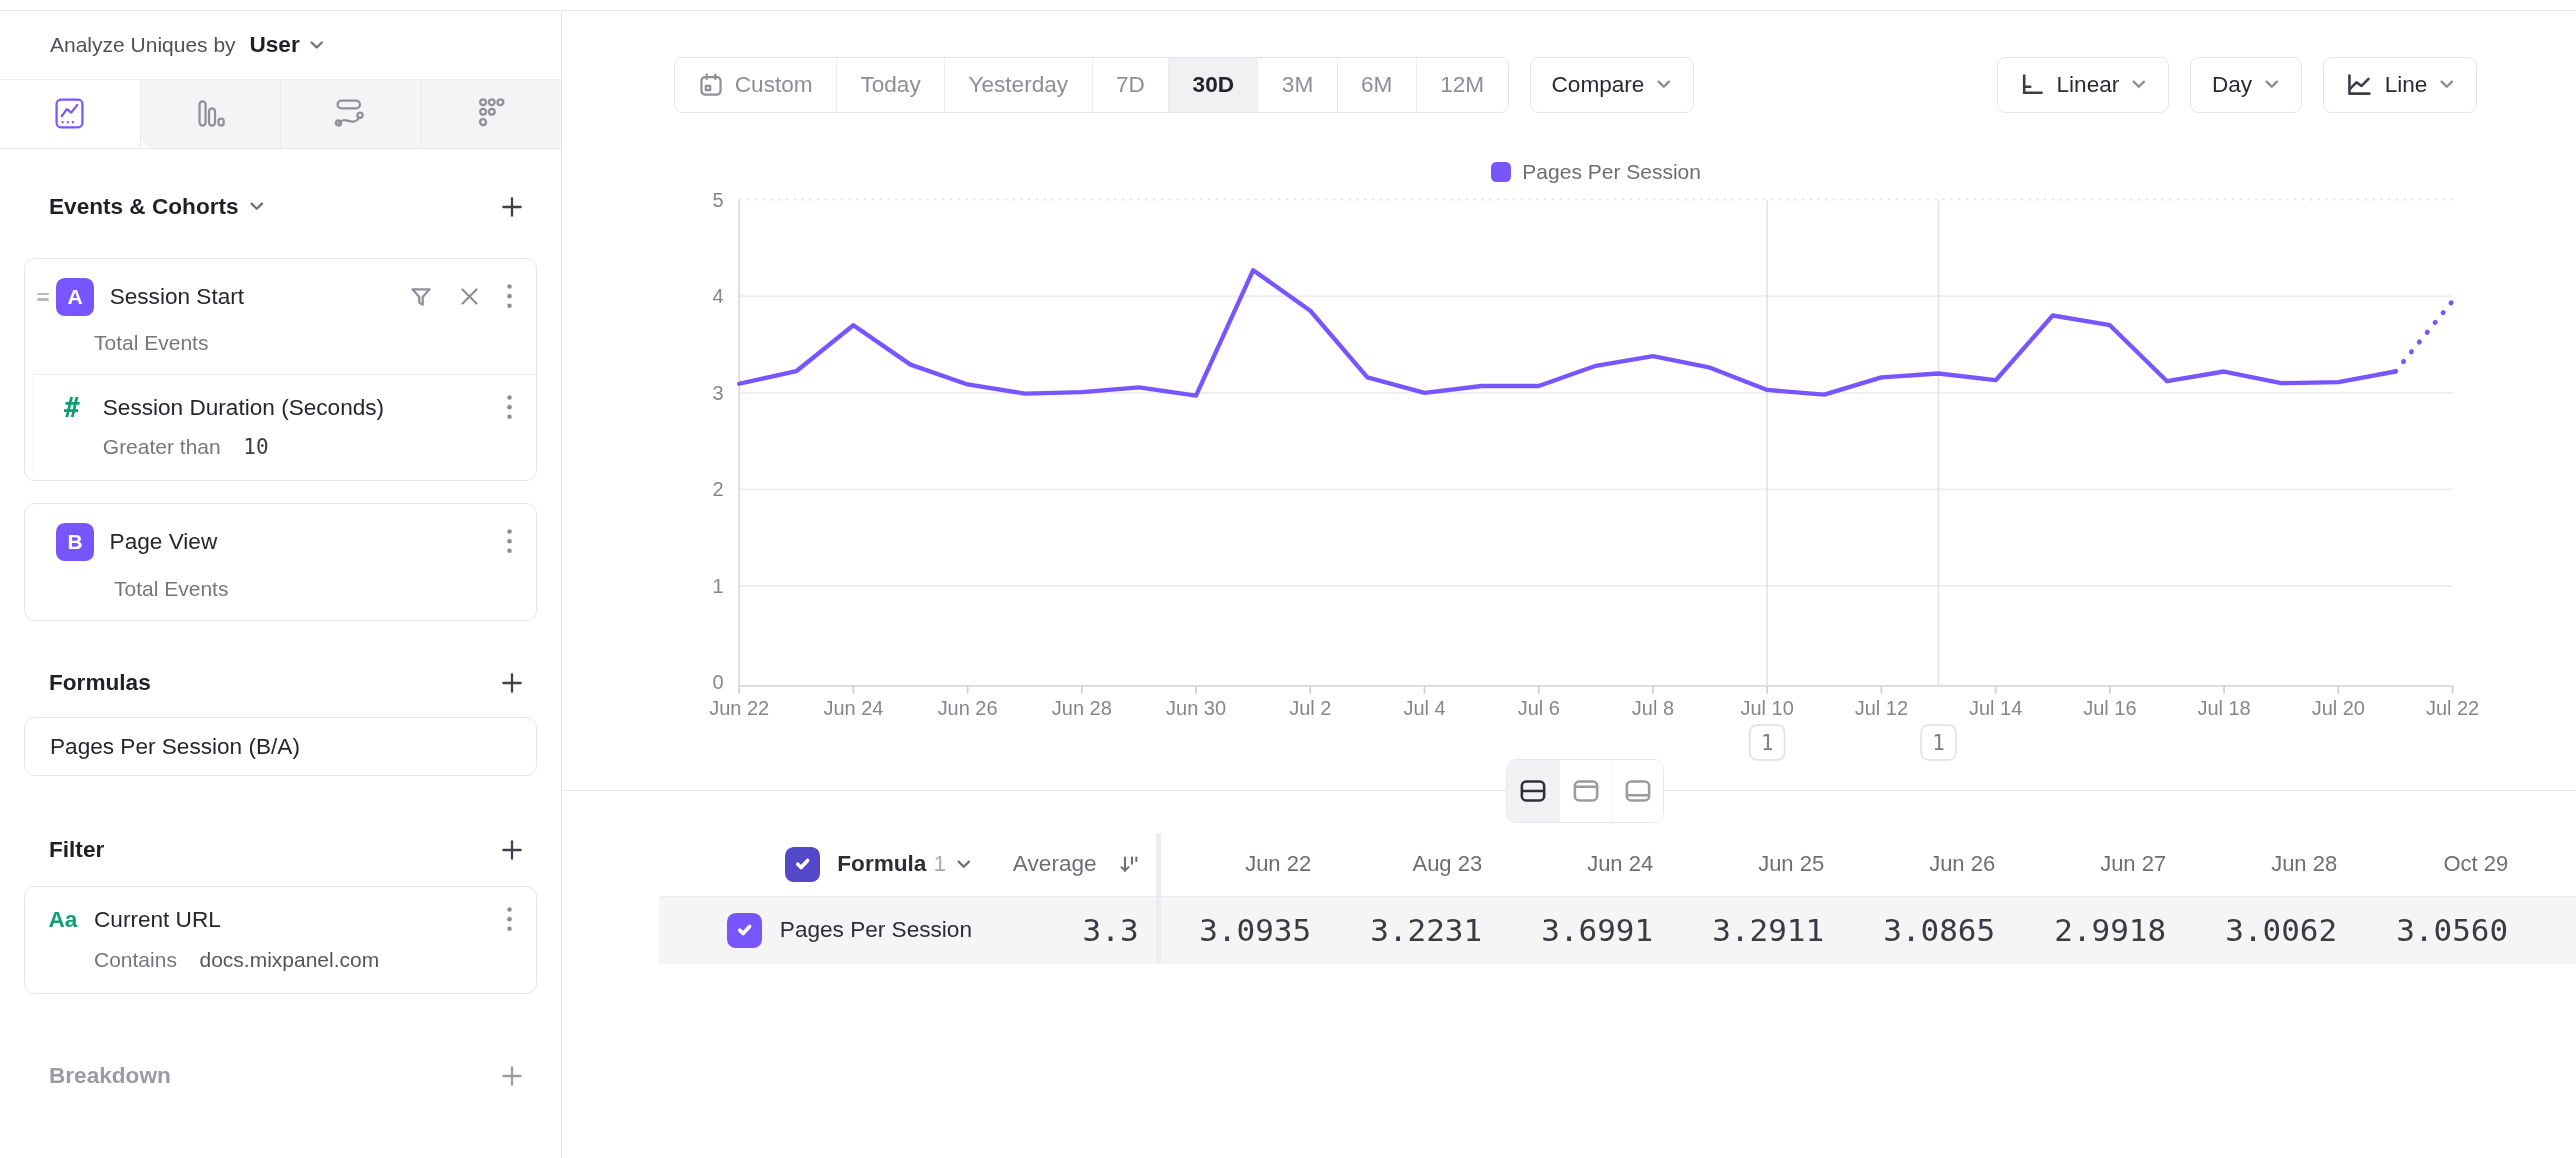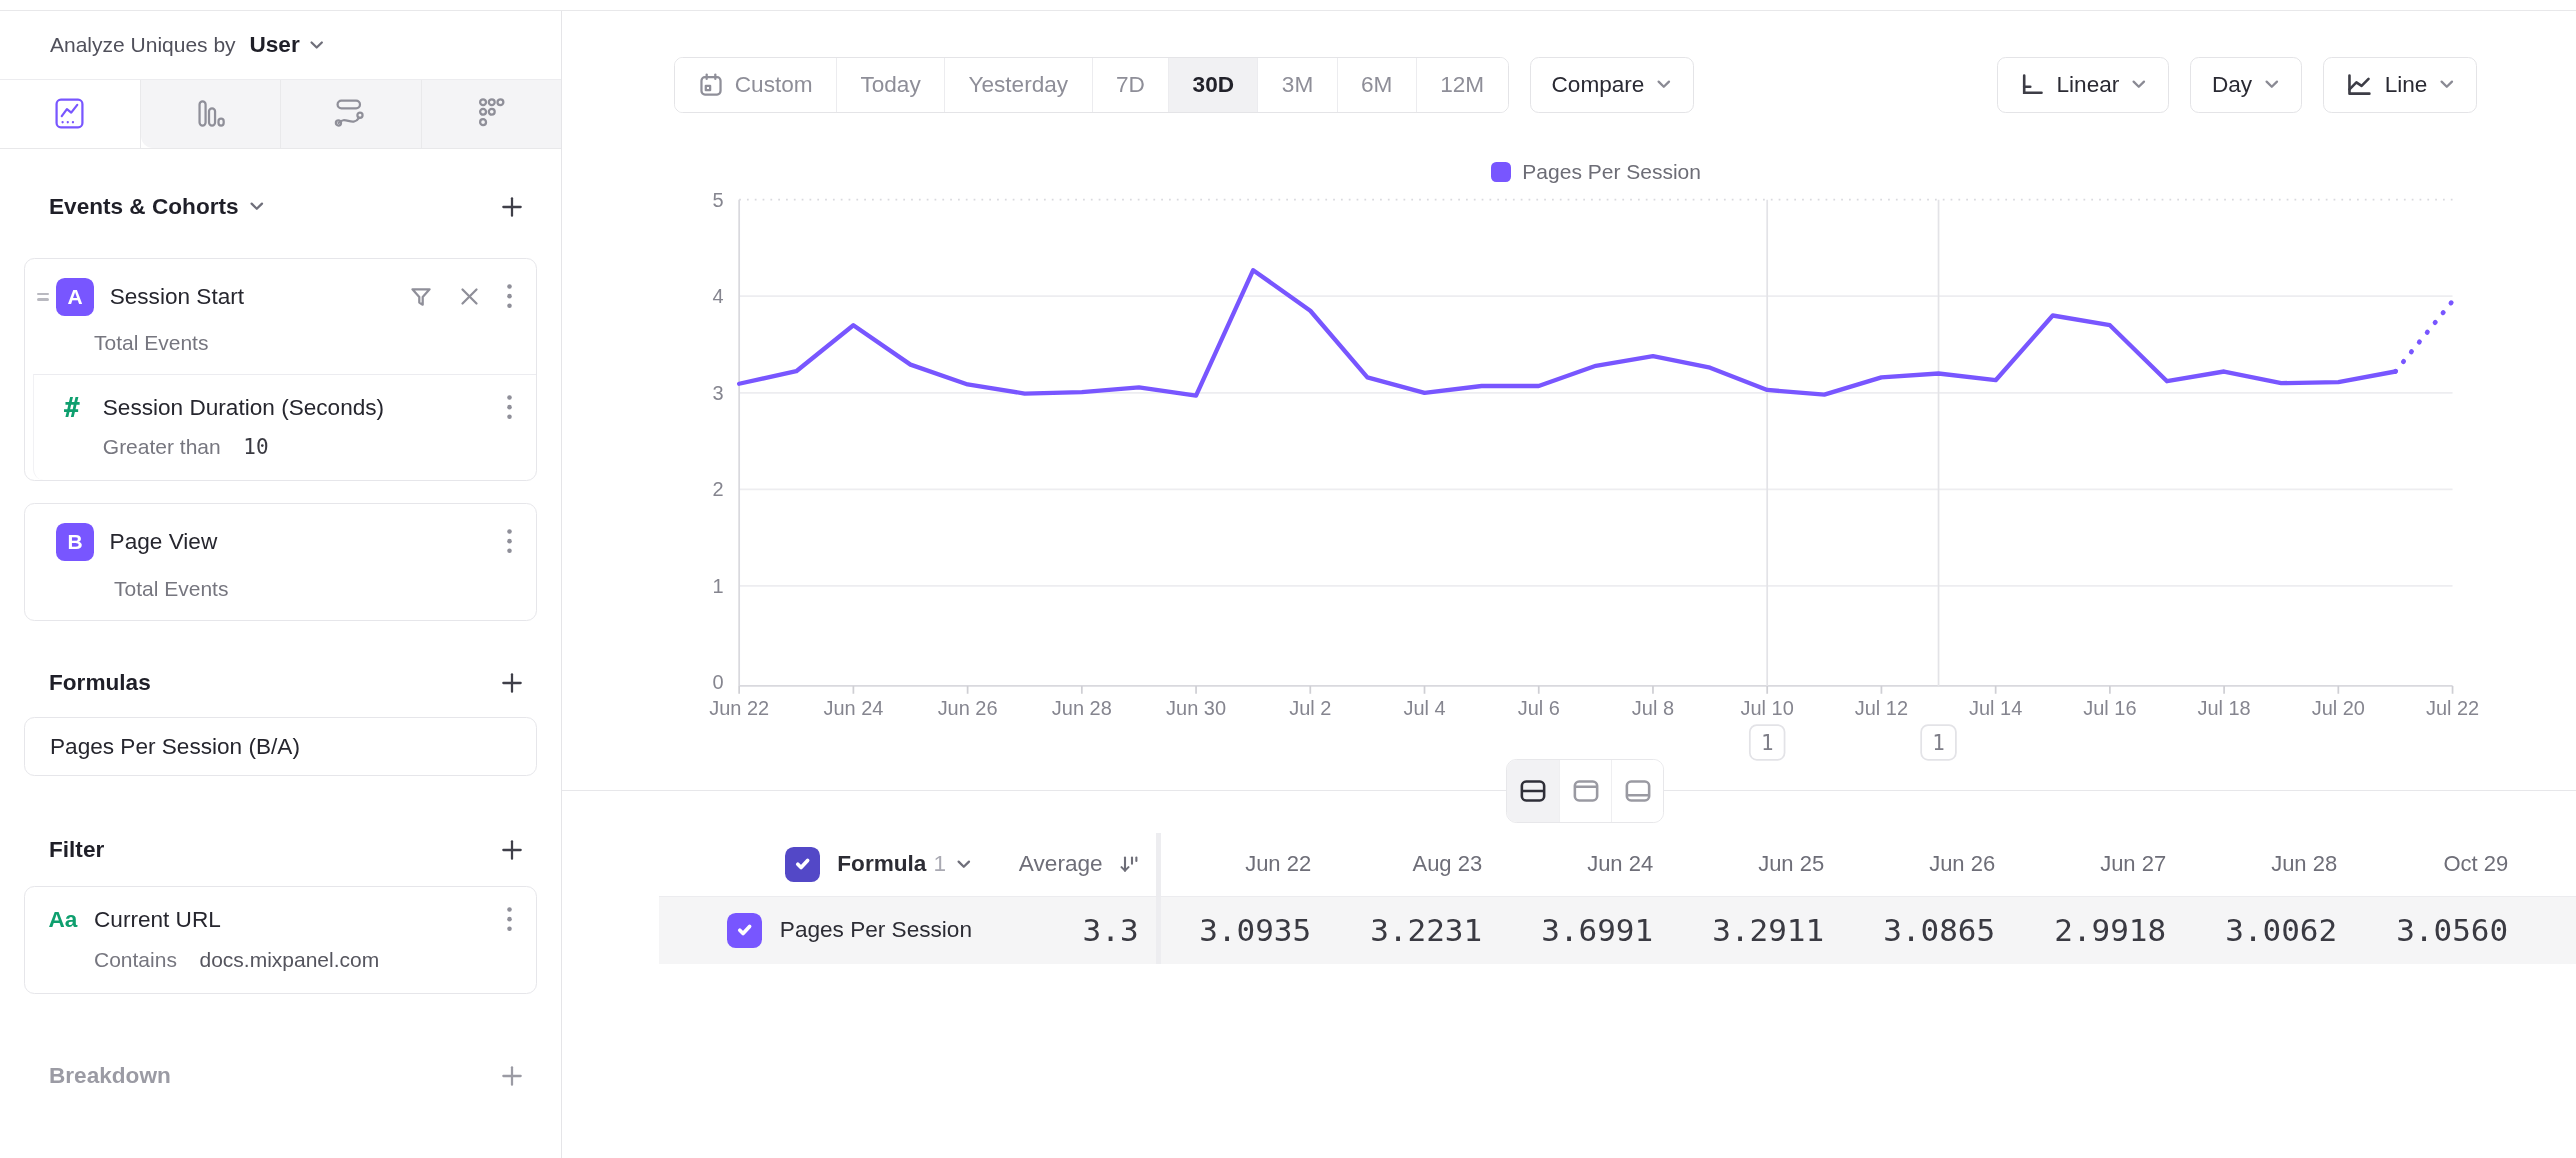--- a/index.html
+++ b/index.html
@@ -74,21 +74,21 @@
   .vt-btn.active { background:#f2f2f4; }
   .vt-btn.active svg { stroke:#2f2f38; }
   .vt-btn svg { stroke:#9a9aa2; fill:none; stroke-width:3; stroke-linejoin:round; }
 
   .table { position:absolute; left:97px; right:0; top:822px; }
   .t-row { display:flex; align-items:stretch; }
   .t-head { height:64px; border-bottom:1.3px solid #ececef; }
   .t-data { height:67px; background:#f5f5f6; }
   .cell { display:flex; align-items:center;justify-content:flex-end; }
   .c-name { width:313px; padding-left:15.6px; gap:17.4px; }
-  .c-avg { width:184px; justify-content:flex-end; padding-right:17.4px; gap:15px; }
+  .c-avg { width:184px; justify-content:flex-end; padding-right:17.4px; gap:21px; }
   .c-sep { width:5.2px; background:#ededf0; flex:none; }
   .c-date { width:171px; justify-content:flex-end; padding-right:21px; }
   .t-head .c-date { font-size:22px; color:#6e6e78; font-weight:500; }
   .t-head .c-avg { font-size:22.6px; color:#6e6e78; font-weight:500; }
   .mono { font-family:"DejaVu Sans Mono", monospace; font-size:31px; color:#3a3a42; }
   .checkbox { width:35px; height:35px; border-radius:8.7px; display:flex; align-items:center; justify-content:center; flex:none; cursor:pointer; }
   .checkbox svg { stroke:#fff; stroke-width:3.4; fill:none; stroke-linecap:round; stroke-linejoin:round; }
   .fx-label { font-size:22.6px; font-weight:700; color:#2c2c34; }
   .fx-num { font-size:22.6px; color:#a9a9b2; margin-left:7px; }
   .row-label { font-size:22.6px; color:#2c2c34; }

